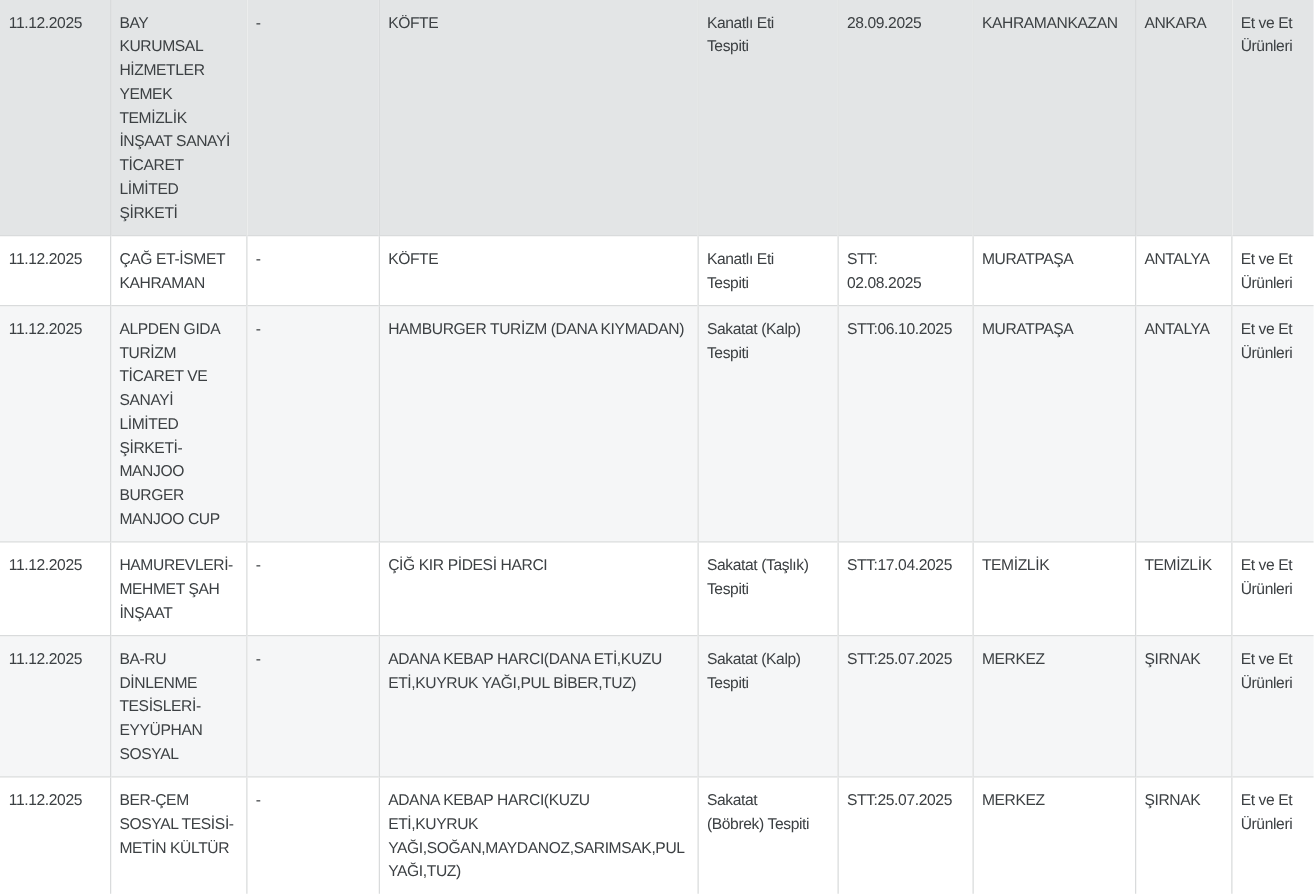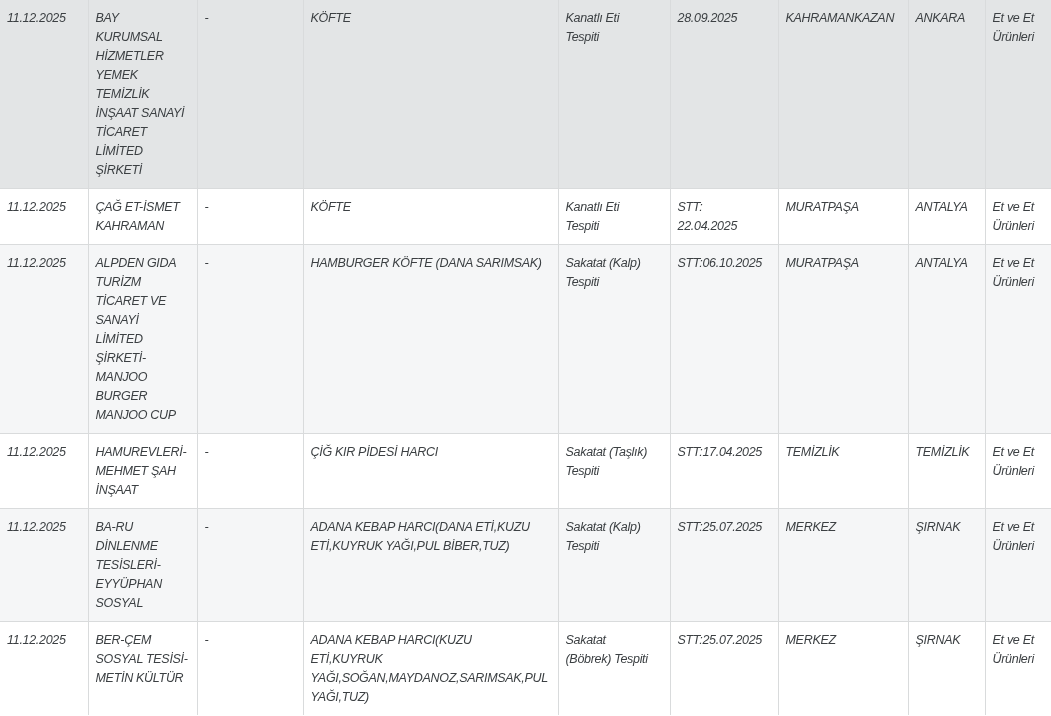--- a/index.html
+++ b/index.html
@@ -23,21 +23,20 @@
     padding: 9px 4px 8px 7px;
     font-size: 12.5px;
     line-height: 19px;
     letter-spacing: -0.3px;
     color: var(--text, #3c4043);
     white-space: pre-line;
     overflow: hidden;
     border-right: 1px solid var(--border, #d9dbdc);
     border-top: 1px solid var(--border, #d9dbdc);
     background-clip: padding-box;
-    font-style: italic;
   }
   table.records td:last-child { border-right: none; }
   table.records tr:first-child td { border-top: none; }
   tr.row-default td { background: var(--row-default, #ffffff); }
   tr.row-stripe  td { background: var(--row-stripe, #f5f6f7); }
   tr.row-hover   td { background: var(--row-hover, #e3e5e6); }
 </style>
 </head>
 <body>
 
@@ -77,39 +76,39 @@
     </tr>
     <tr class="row-default">
       <td>11.12.2025</td>
       <td>ÇAĞ ET-İSMET
 KAHRAMAN</td>
       <td>-</td>
       <td>KÖFTE</td>
       <td>Kanatlı Eti
 Tespiti</td>
       <td>STT:
-22.04.2025</td>
+02.08.2025</td>
       <td>MURATPAŞA</td>
       <td>ANTALYA</td>
       <td>Et ve Et
 Ürünleri</td>
     </tr>
     <tr class="row-stripe">
       <td>11.12.2025</td>
       <td>ALPDEN GIDA
 TURİZM
 TİCARET VE
 SANAYİ
 LİMİTED
 ŞİRKETİ-
 MANJOO
 BURGER
 MANJOO CUP</td>
       <td>-</td>
-      <td>HAMBURGER KÖFTE (DANA SARIMSAK)</td>
+      <td>HAMBURGER TURİZM (DANA KIYMADAN)</td>
       <td>Sakatat (Kalp)
 Tespiti</td>
       <td>STT:06.10.2025</td>
       <td>MURATPAŞA</td>
       <td>ANTALYA</td>
       <td>Et ve Et
 Ürünleri</td>
     </tr>
     <tr class="row-default">
       <td>11.12.2025</td>

